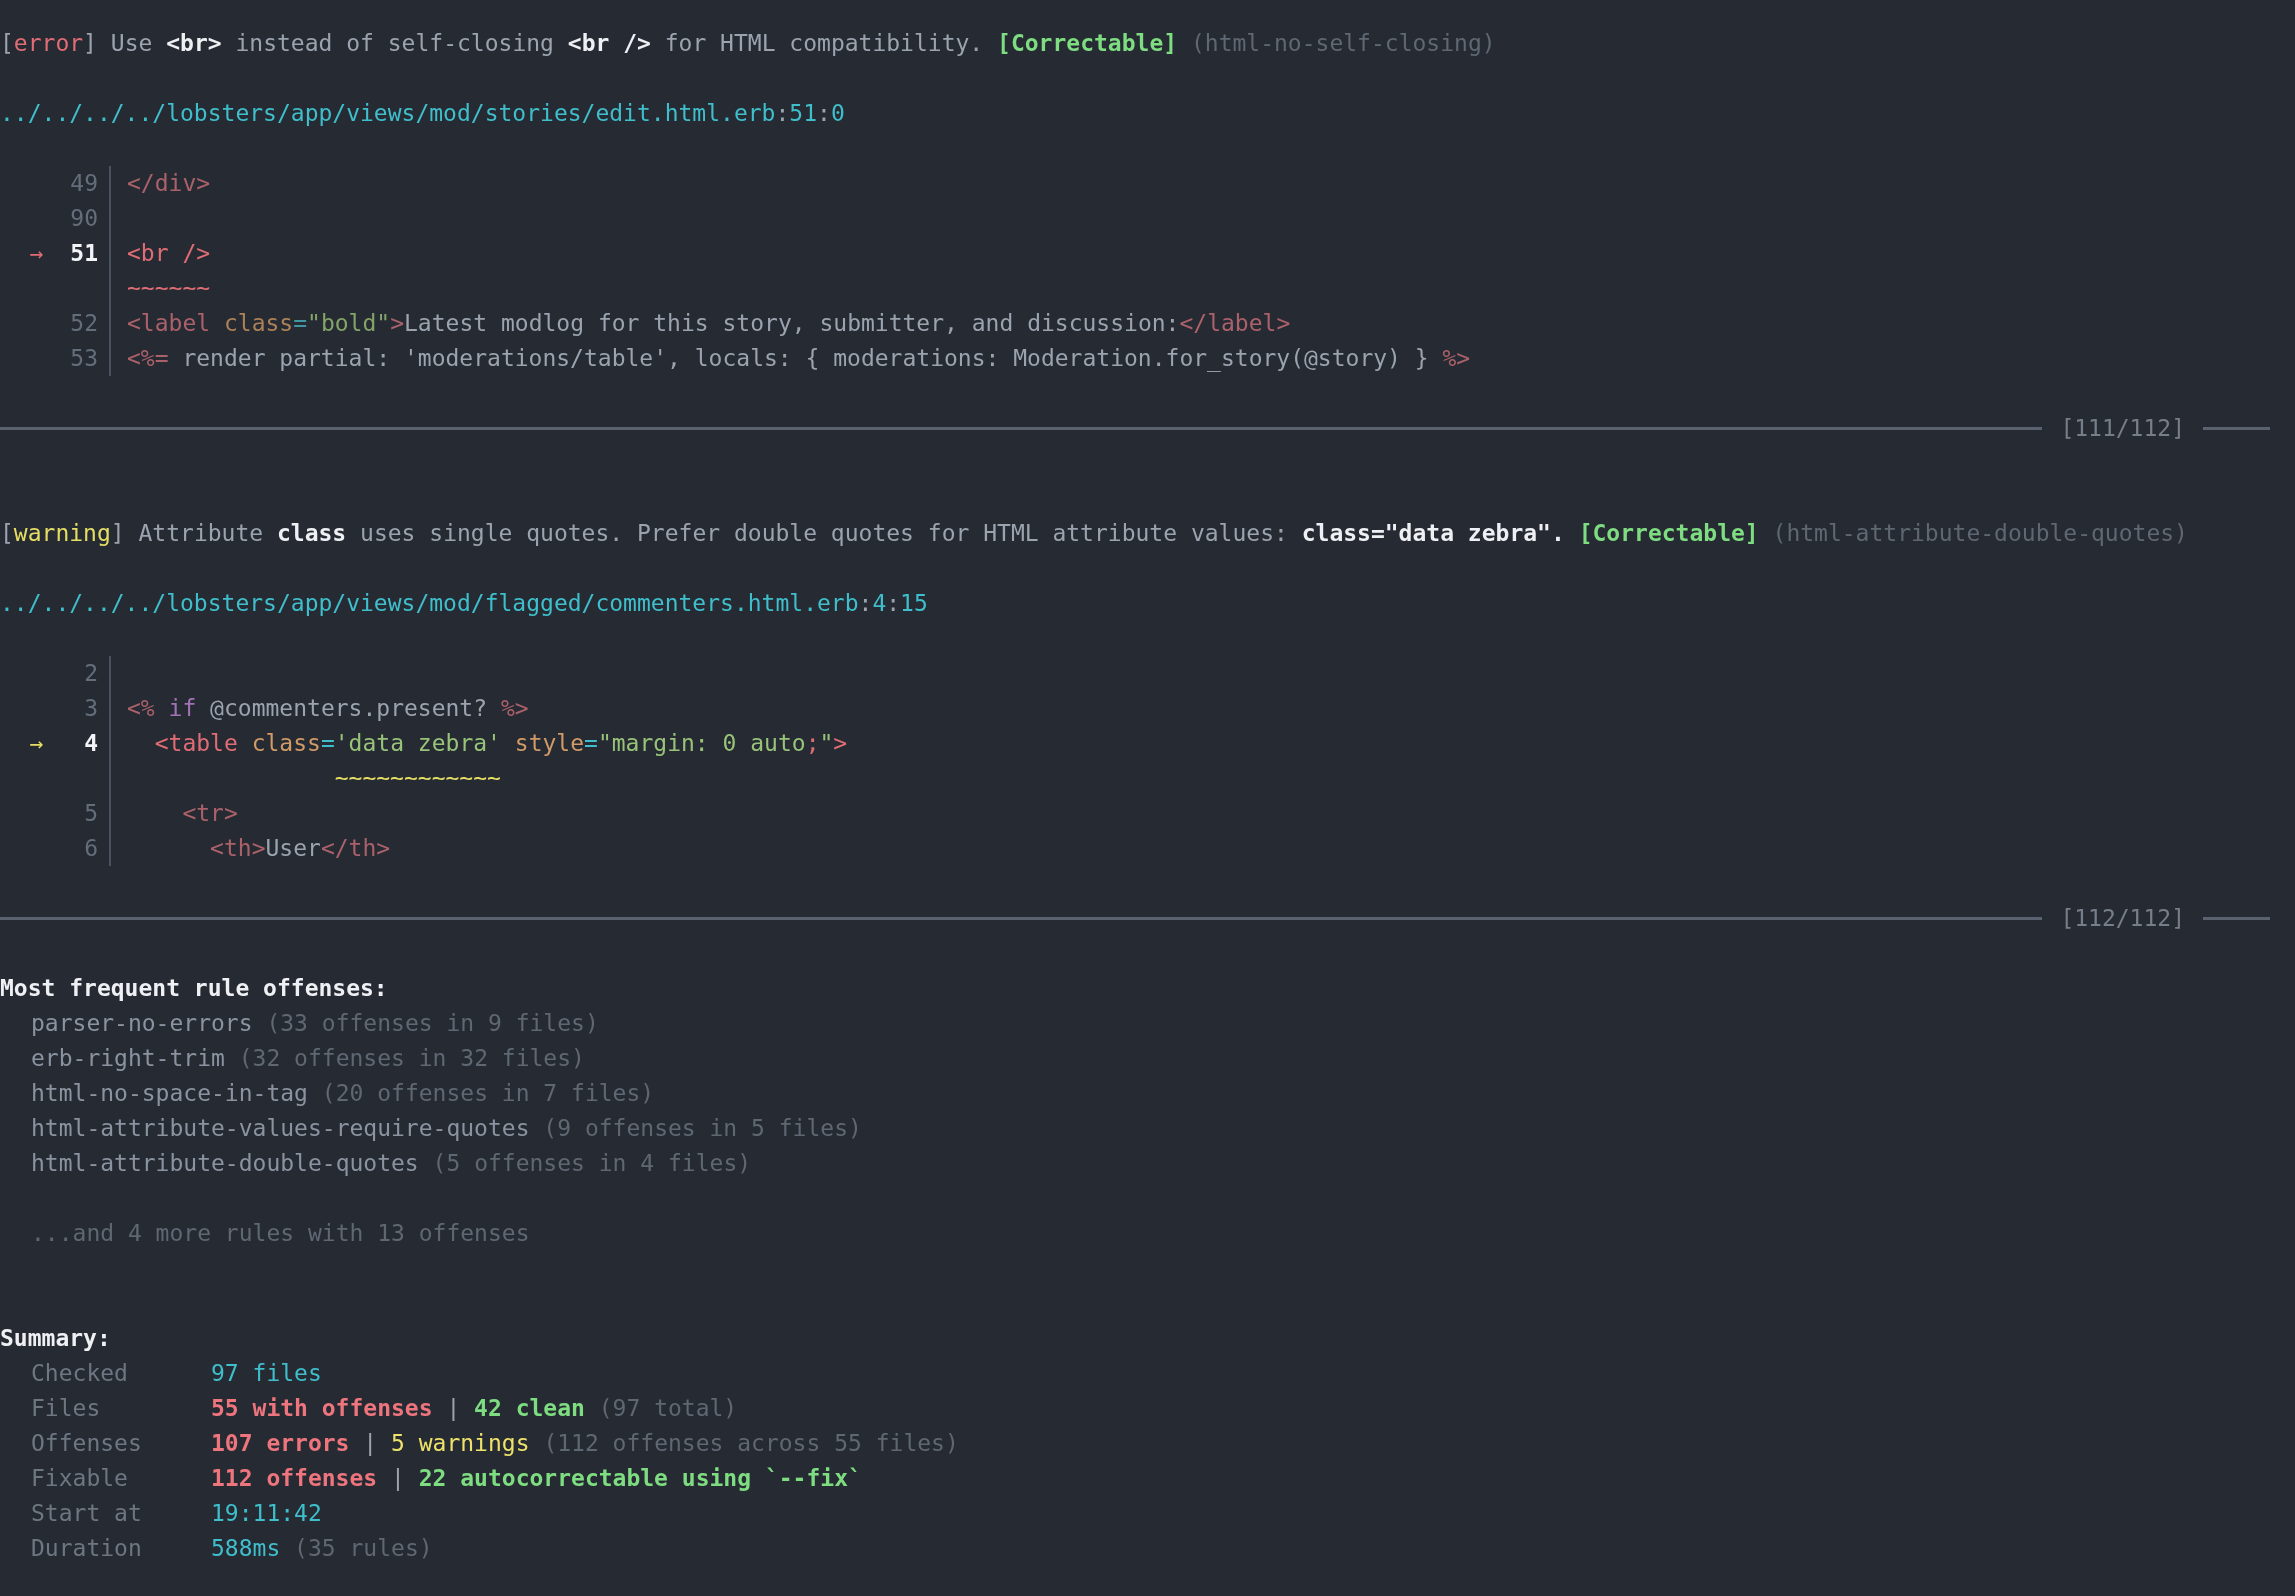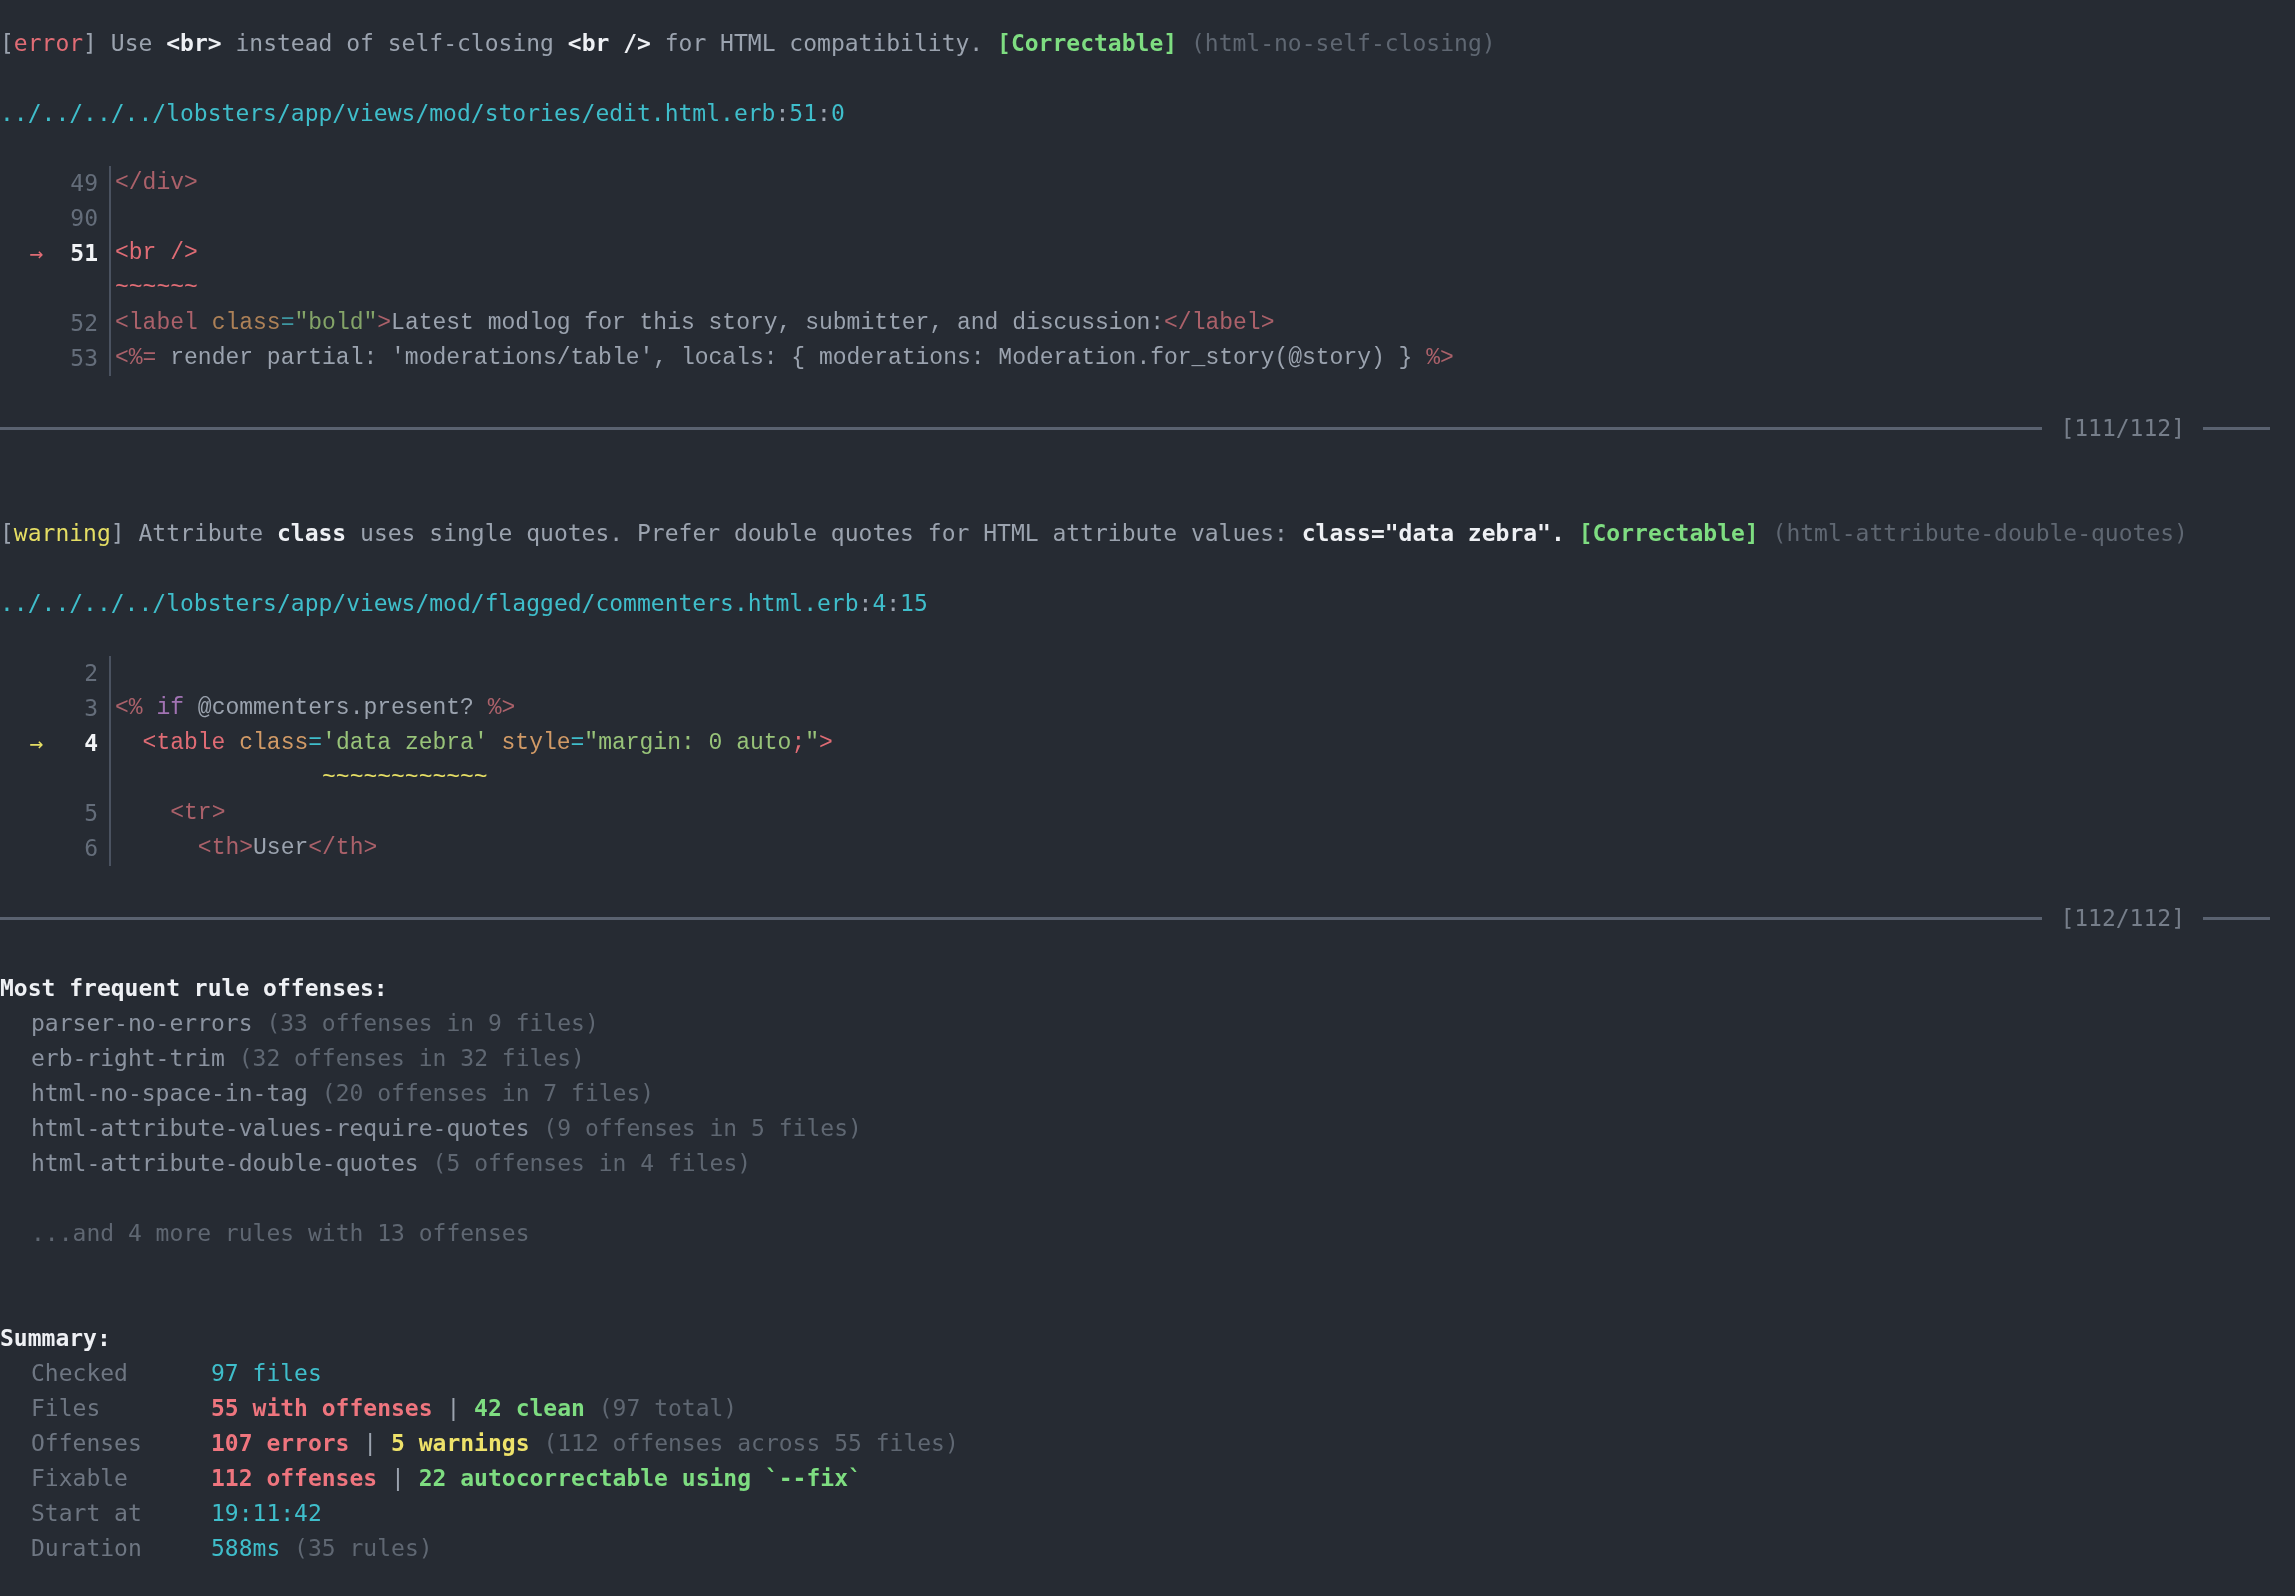--- a/index.html
+++ b/index.html
@@ -13,32 +13,32 @@
   .term{padding-top:26px;width:2295px;height:1571px;}
   .trow{height:35px;line-height:35px;white-space:pre;}
   .indent{padding-left:31px;}
   .title-row{font-weight:bold;color:var(--wht);}
   
   .crow{height:35px;line-height:35px;display:flex;position:relative;white-space:pre;}
   .arrow{position:absolute;left:29.5px;top:0;}
   .ln{flex:none;width:98px;padding-right:11px;box-sizing:content-box;
       text-align:right;color:var(--gut);border-right:2.1px solid var(--bar);}
   .ln.cur{color:var(--gutcur);font-weight:bold;}
-  .code{padding-left:4px;white-space:pre;font-family:Liberation Mono, monospace;}
+  .code{padding-left:16px;white-space:pre;}
   
   .sep{display:flex;align-items:center;height:35px;color:var(--septext);}
   .sep .l1{flex:1;height:2.1px;background:var(--sepline);margin-right:18px;}
   .sep .l2{width:67px;height:2.1px;background:var(--sepline);margin-left:18px;margin-right:25px;}
   .slabel{display:inline-block;width:13ch;color:var(--lbl);}
   
   .c-pln{color:var(--pln)} .c-wht{color:var(--wht);font-weight:bold}
   .c-dim{color:var(--dim)} .c-rule{color:var(--rule)} .c-lbl{color:var(--lbl)}
   .c-red{color:var(--red)} .c-bred{color:var(--bred);font-weight:bold} .c-dred{color:var(--dred)}
   .c-grn{color:var(--grn)} .c-bgrn{color:var(--bgrn);font-weight:bold} .c-dgrn{color:var(--dgrn)}
-  .c-yel{color:var(--yel)} .c-byel{color:var(--byel);font-weight:bold}
+  .c-yel{color:var(--yel)} .c-byel{color:var(--byel);font-weight:normal}
   .c-cyn{color:var(--cyn)} .c-dcyn{color:var(--dcyn)}
   .c-org{color:var(--org)} .c-dorg{color:var(--dorg)} .c-pur{color:var(--pur)}
 </style>
 </head>
 <body style="background: rgb(38, 43, 51);">
 
 <div class="term">
 
   <div class="trow"><span class="c-pln">[</span><span class="c-red">error</span><span class="c-pln">] Use </span><span class="c-wht">&lt;br&gt;</span><span class="c-pln"> instead of self-closing </span><span class="c-wht">&lt;br /&gt;</span><span class="c-pln"> for HTML compatibility. </span><span class="c-bgrn">[Correctable]</span><span class="c-pln"> </span><span class="c-dim">(html-no-self-closing)</span></div>
   <div class="trow"></div>

